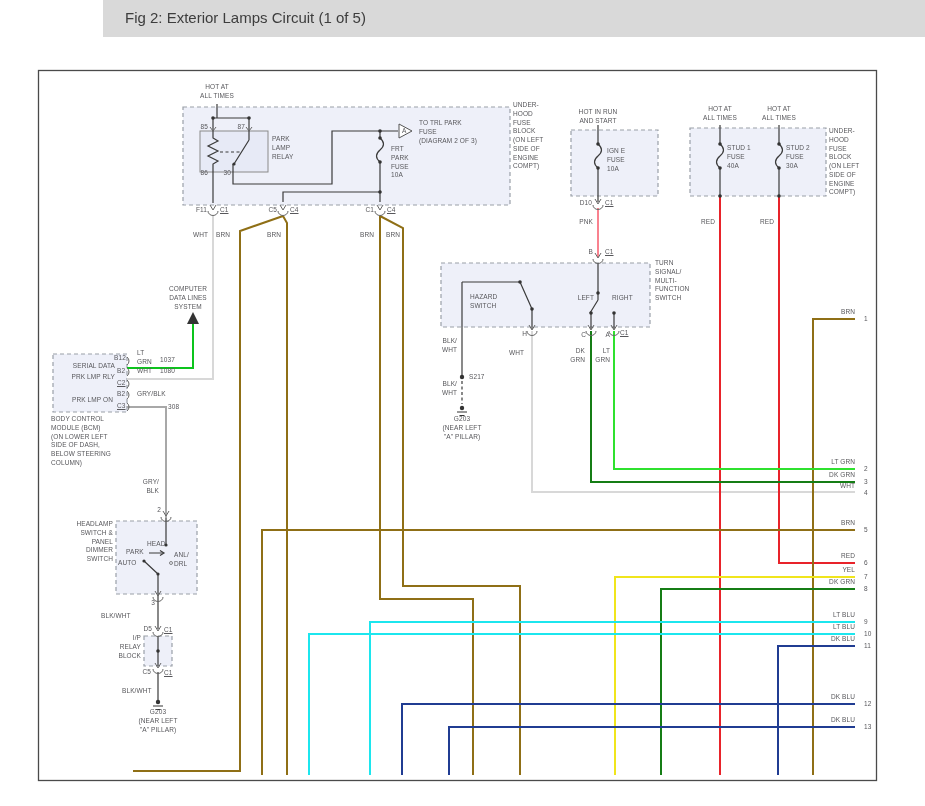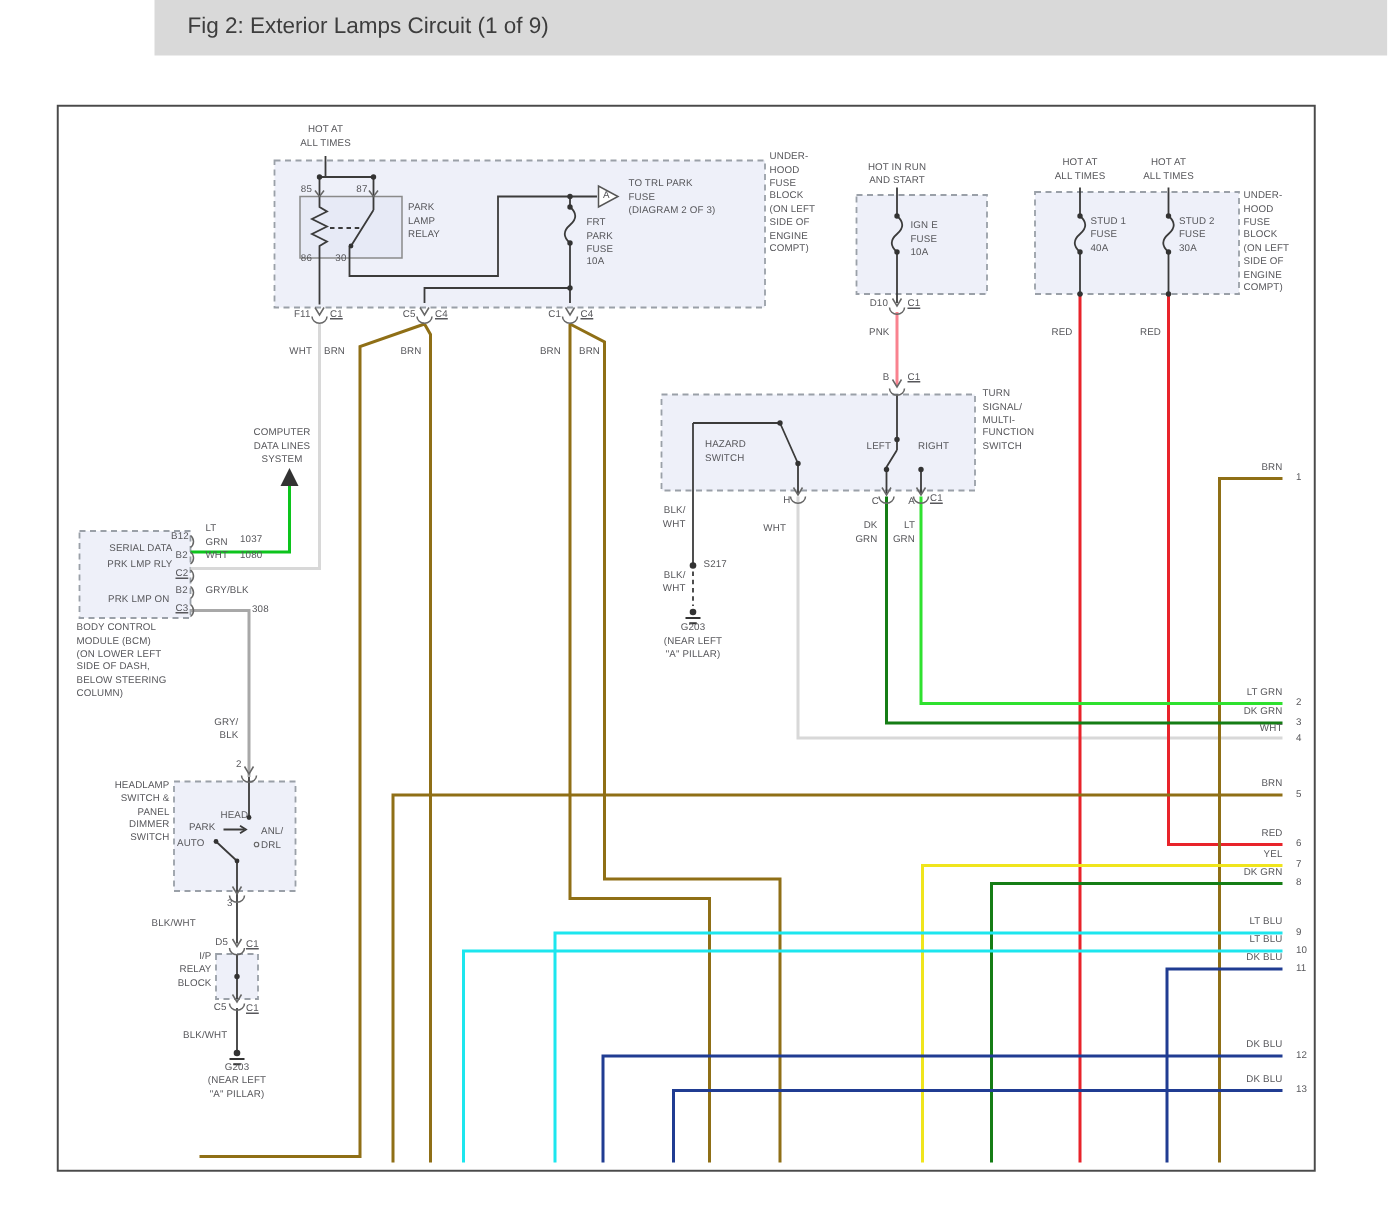--- a/index.html
+++ b/index.html
@@ -34,21 +34,21 @@
   .gnd{stroke:#333;stroke-width:1.2;}
   .border{fill:#fff;stroke:#4a4a4a;stroke-width:1.3;}
   .tri{fill:#fff;stroke:#555;stroke-width:1;}
   .arrowhead{fill:#333;}
 </style>
 </head>
 <body>
 
 <div id="stage">
   <div id="titlebar"></div>
-  <div id="titletext" class="tt">Fig 2: Exterior Lamps Circuit (1 of 9)</div>
+  <div id="titletext" class="tt">Fig 2: Exterior Lamps Circuit (1 of 5)</div>
 
   <svg width="925" height="806">
 
     <rect class="border" x="38.5" y="70.5" width="838" height="710"></rect>
 
     <g>
       <rect class="dbox" x="183" y="107" width="327" height="98"></rect>
       <rect class="dbox" x="571" y="130" width="87" height="66"></rect>
       <rect class="dbox" x="690" y="128" width="136" height="68"></rect>
       <rect class="dbox" x="441" y="263" width="209" height="64"></rect>

